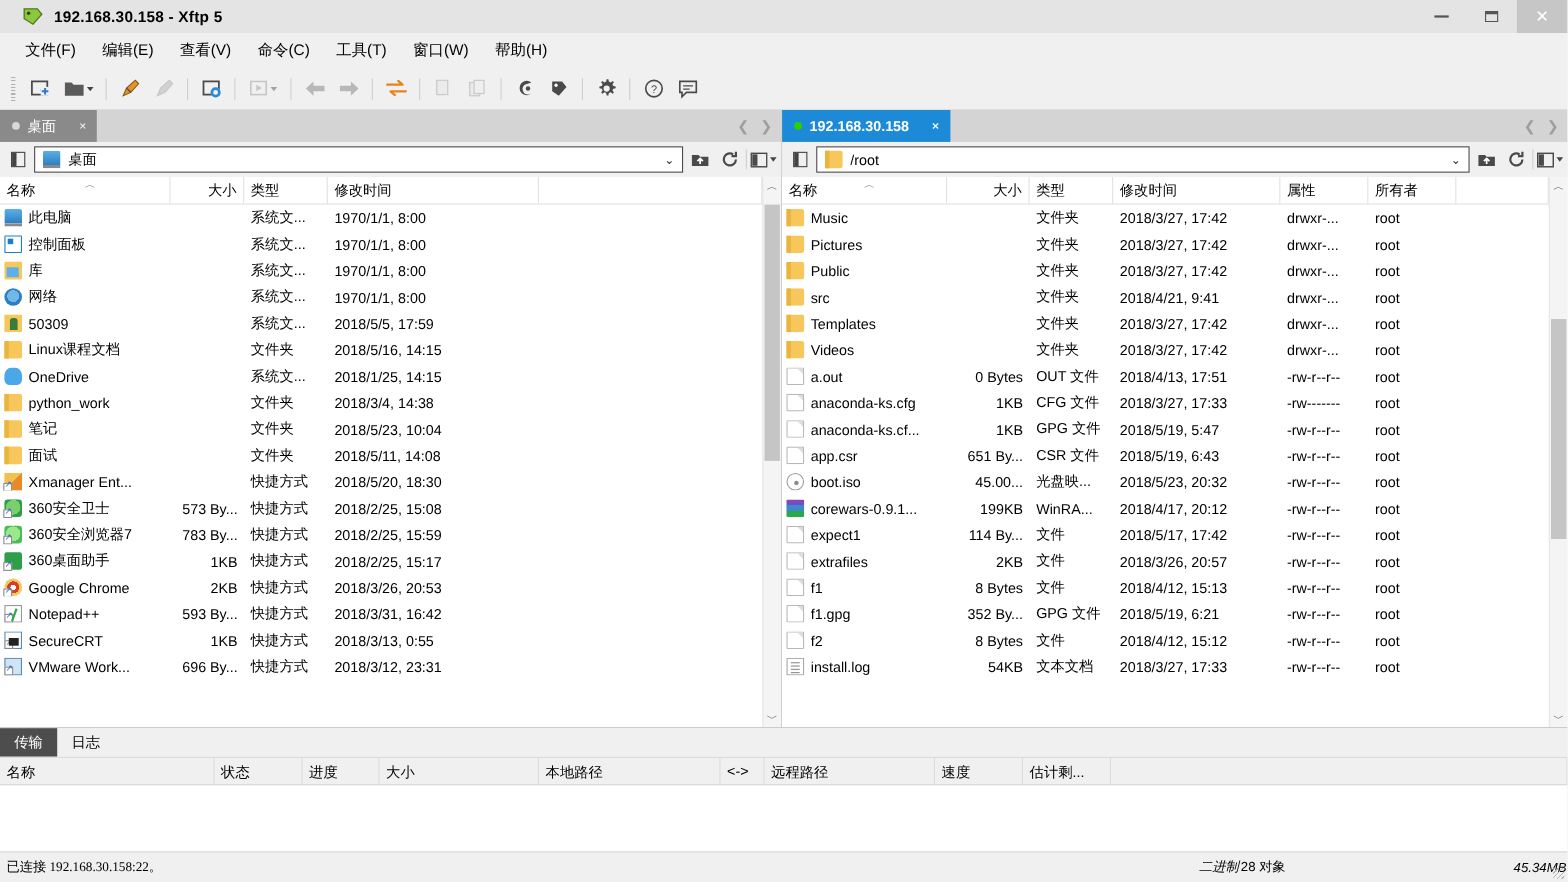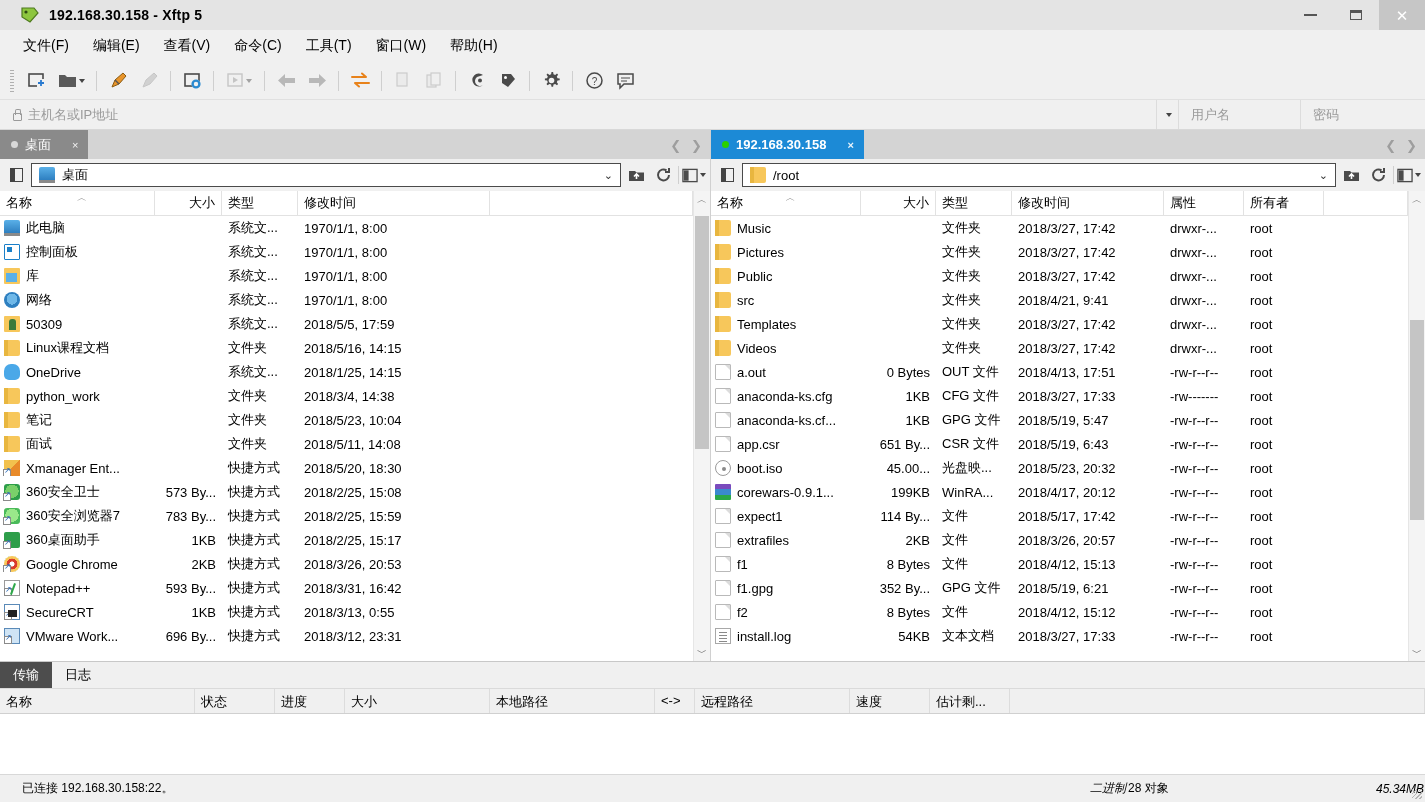--- a/index.html
+++ b/index.html
@@ -141,21 +141,21 @@
   .bottom { flex: 0 0 113px; display: flex; flex-direction: column; background: #f0f0f0; border-top: 1px solid #c8c8c8; }
   .bot-tabs { height: 26px; flex: 0 0 26px; display: flex; align-items: stretch; background: #f0f0f0; }
   .bot-tab { padding: 0 13px; display: flex; align-items: center; font-size: 13px; }
   .bot-tab.active { background: #4d4d4d; color: #fff; }
   .bot-hdr { display: flex; height: 26px; flex: 0 0 26px; background: #f0f0f0; border-top: 1px solid #dadada; border-bottom: 1px solid #d0d0d0; font-size: 13px; }
   .bot-hdr div { border-right: 1px solid #dcdcdc; padding: 4px 6px; white-space: nowrap; overflow: hidden; }
   .bot-body { flex: 1 1 auto; background: #fff; }
 
   
   .status { height: 28px; flex: 0 0 28px; background: #f0f0f0; display: flex; align-items: center; font-size: 12px; border-top: 1px solid #d8d8d8; position: relative; }
-  .status-left { padding-left: 22px; }
+  .status-left { padding-left: 6px; font-family: Liberation Serif, serif; }
   .st-enc { position: absolute; left: 1090px; font-style: italic; }
   .st-obj { position: absolute; left: 1128px; }
   .st-size { position: absolute; left: 1376px; font-style: italic; }
   .resize-grip { position: absolute; right: 3px; bottom: 3px; width: 10px; height: 10px;
     background-image: repeating-linear-gradient(135deg, #b5b5b5 0 1px, transparent 1px 3px); }
 </style>
 </head>
 <body>
 
 <div class="app">
@@ -293,35 +293,20 @@
         </svg>
     </div>
     <div class="tb-btn">
       <svg width="19" height="18" viewBox="0 0 19 18">
           <path d="M2 2 H17 V12 H8 L4 16 V12 H2 Z" fill="none" stroke="#4a4a4a" stroke-width="1.5"></path>
           <path d="M5 6 H14 M5 9 H11" stroke="#4a4a4a" stroke-width="1.2"></path>
         </svg>
     </div>
   </div>
 
-  <div class="hostbar">
-    <div class="host-field">
-      <span class="lock-i"></span>
-      <span class="host-ph">主机名或IP地址</span>
-    </div>
-    <div class="host-drop">
-      <span class="caret"></span>
-    </div>
-    <div class="user-field">
-      <span class="host-ph">用户名</span>
-    </div>
-    <div class="pass-field">
-      <span class="host-ph">密码</span>
-    </div>
-  </div>
 
   <div class="panes">
 
     <div class="pane left">
       <div class="tabrow">
         <div class="tab inactive">
           <span class="tab-dot gray"></span>
           <span>桌面</span>
           <span class="tab-x">×</span>
         </div>

